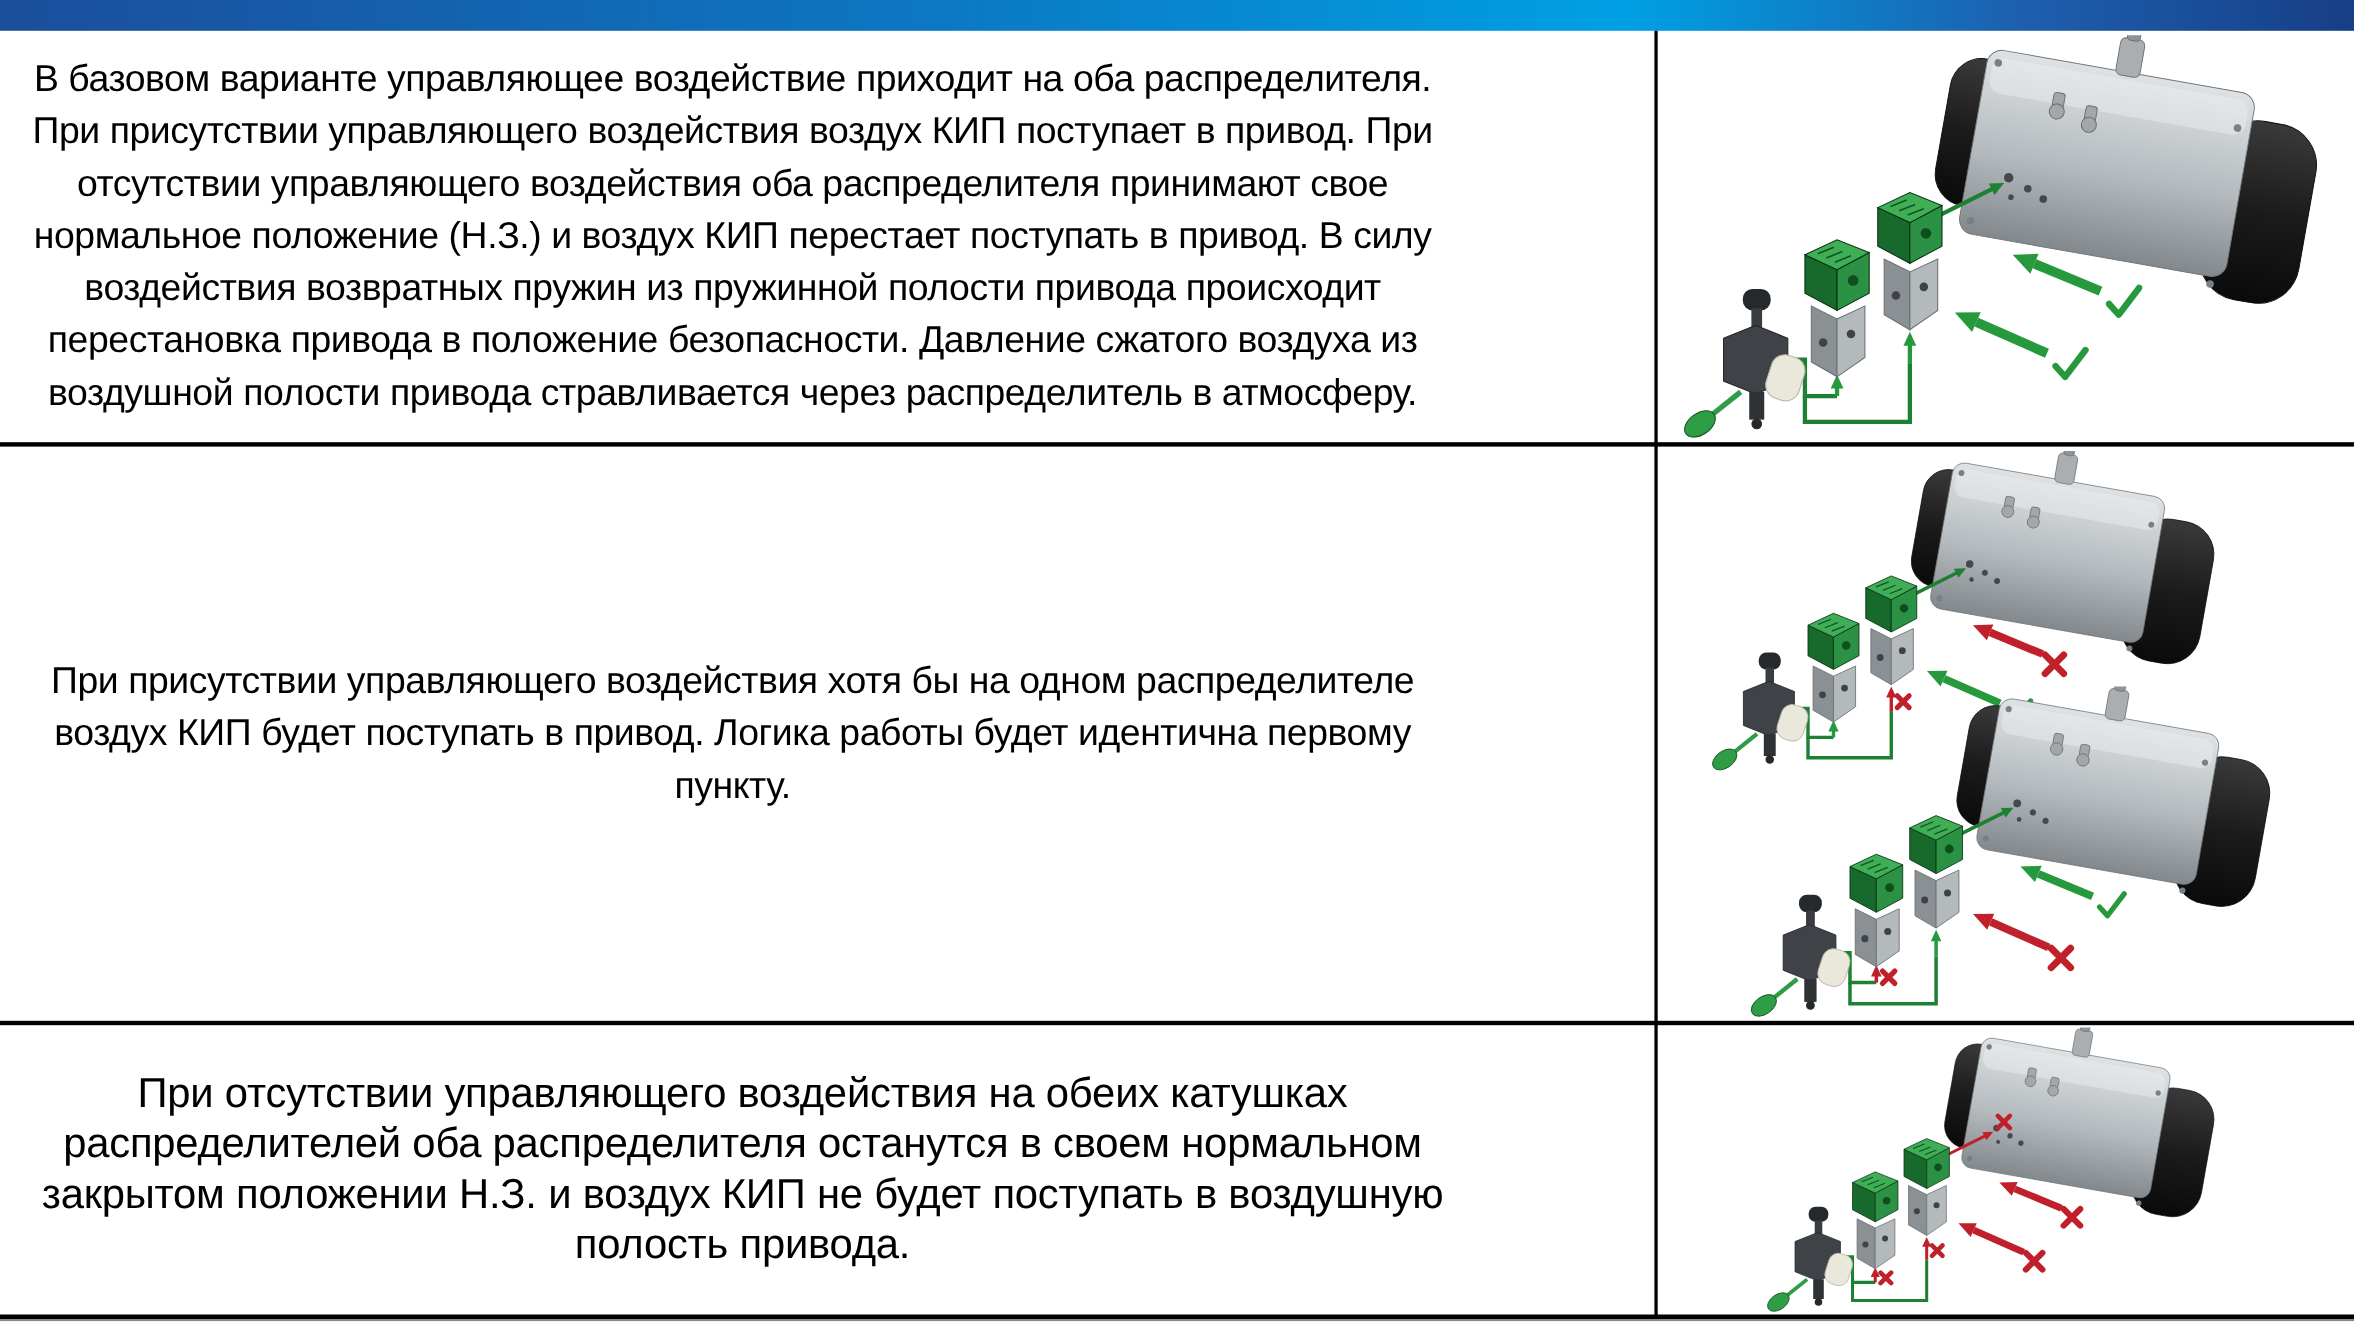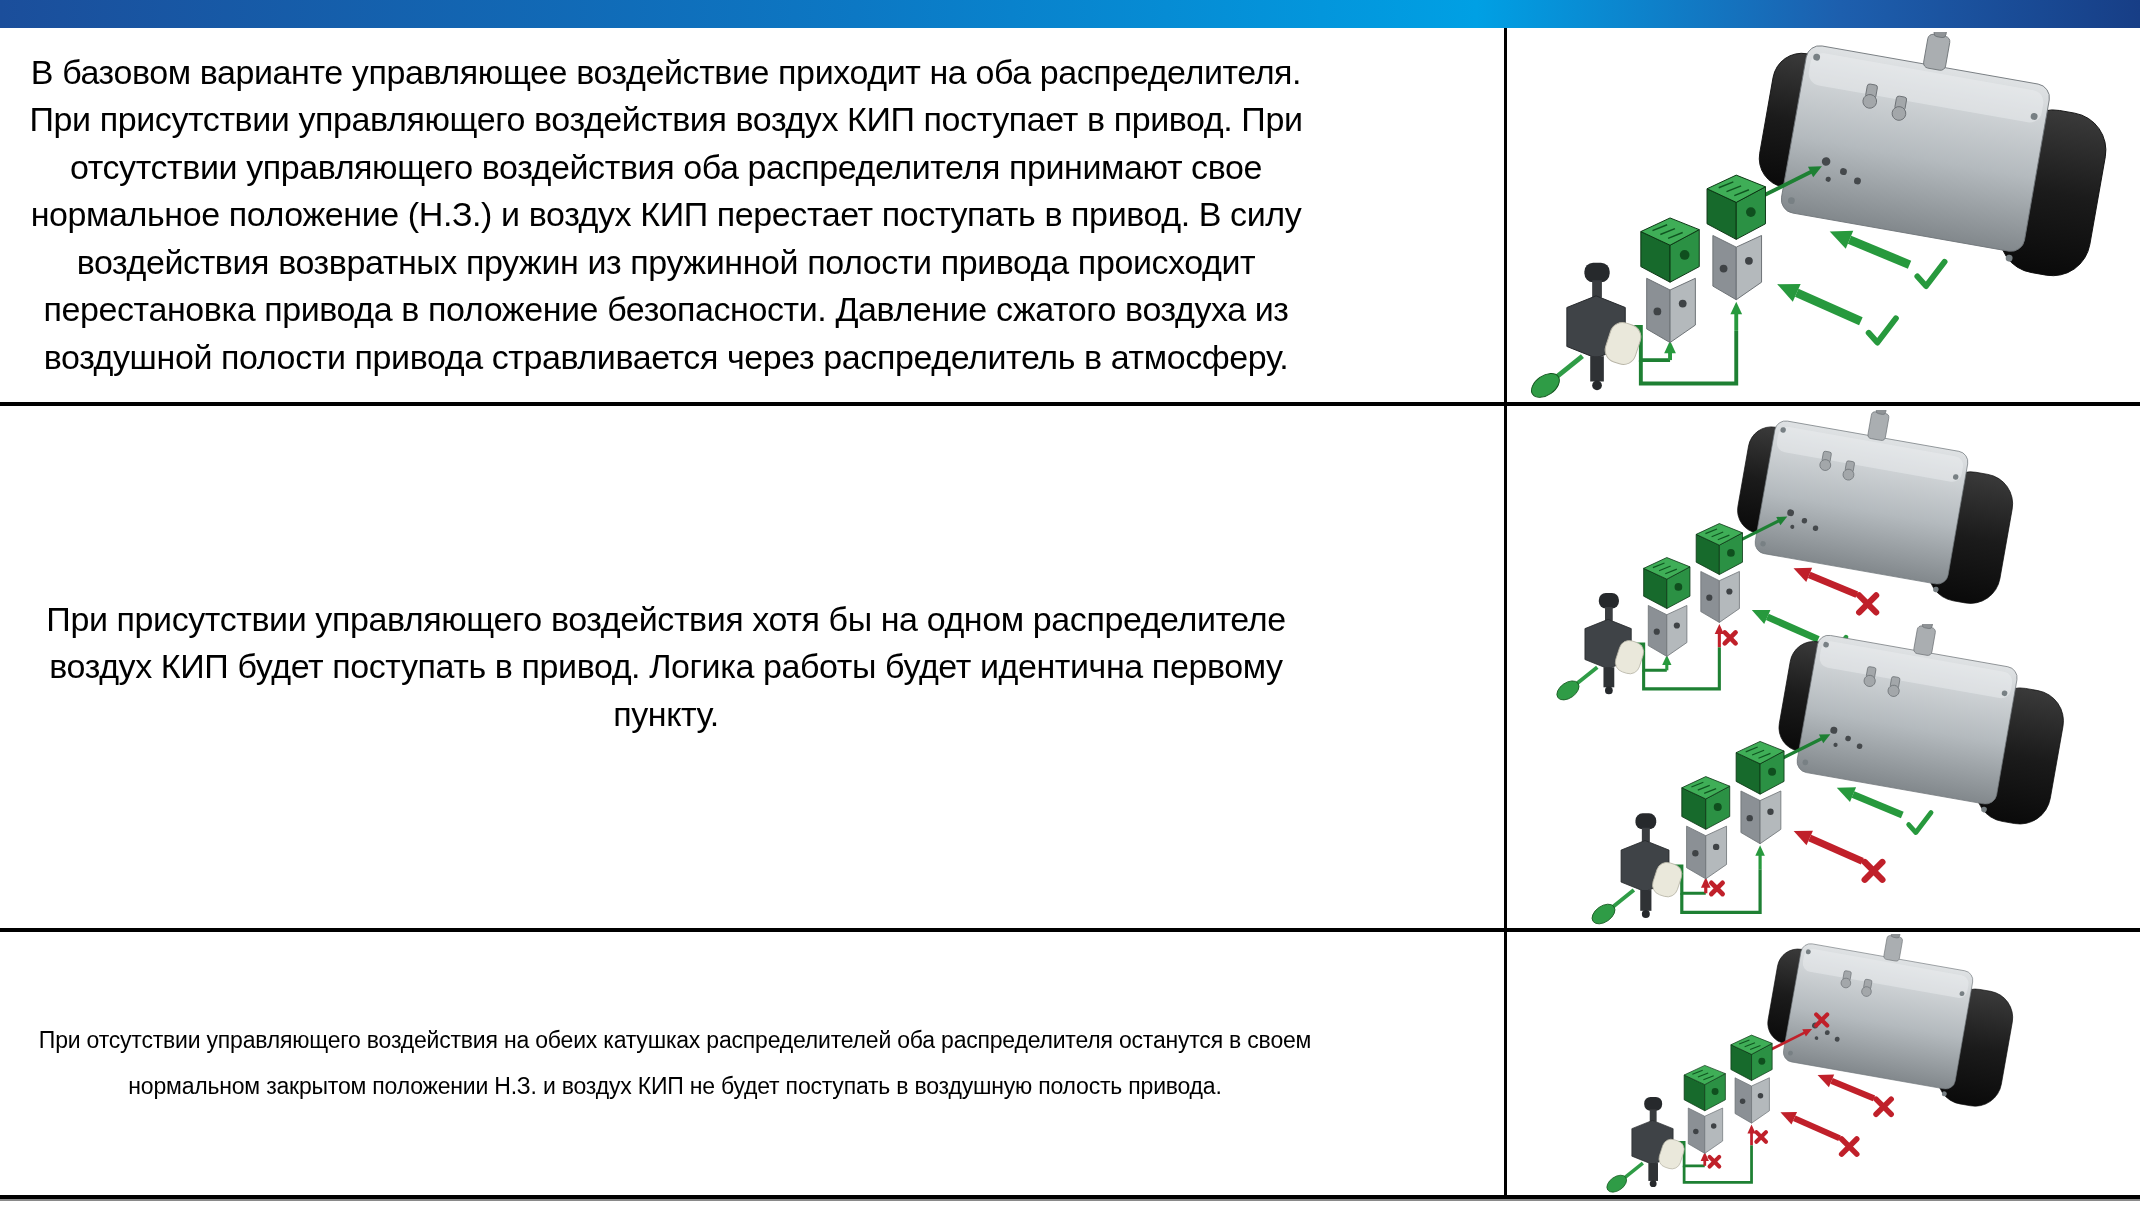--- a/index.html
+++ b/index.html
@@ -12,21 +12,21 @@
   .vline{position:absolute;left:1504px;top:28px;width:3px;height:1169px;background:#000;}
   .hline{position:absolute;left:0;width:2140px;height:4px;background:#000;}
   #h1{top:402px;}
   #h2{top:928px;}
   #h3{top:1195px;height:6px;background:linear-gradient(#000 0 65%,#8a8a8a 65% 100%);}
   .text-cell{position:absolute;left:0;width:1332px;display:flex;align-items:center;justify-content:center;}
   .text-inner{font-size:34px;line-height:47.5px;letter-spacing:-0.4px;text-align:center;margin:0;padding:0 10px;}
   #t1{top:28px;height:374px;}
   #t2{top:406px;height:522px;border-radius:16px;}
   #t3{top:932px;height:262px;}
-  #t3 .text-inner{font-size:23px;line-height:46px;letter-spacing:-0.2px;margin-left:18px;}
+  #t3 .text-inner{font-size:38px;line-height:46px;letter-spacing:-0.2px;margin-left:18px;}
   .diagram{position:absolute;}
   .diagram svg{width:100%;height:100%;display:block;}
   #d0{left:1518px;top:32px;width:602px;height:368px;}
   #d1{left:1548px;top:410px;width:474px;height:292px;}
   #d2{left:1582px;top:624px;width:492px;height:302px;}
   #d3{left:1596px;top:934px;width:428px;height:260px;}
 </style>
 </head>
 <body>
 

